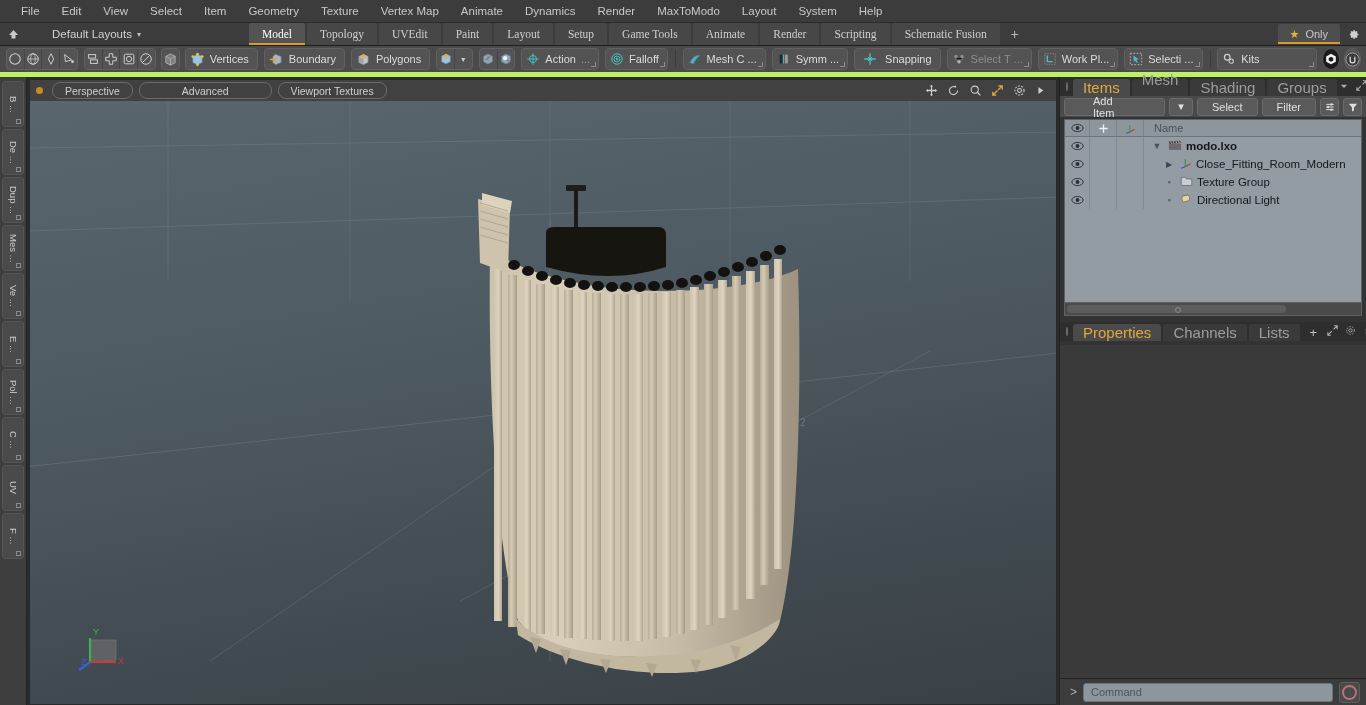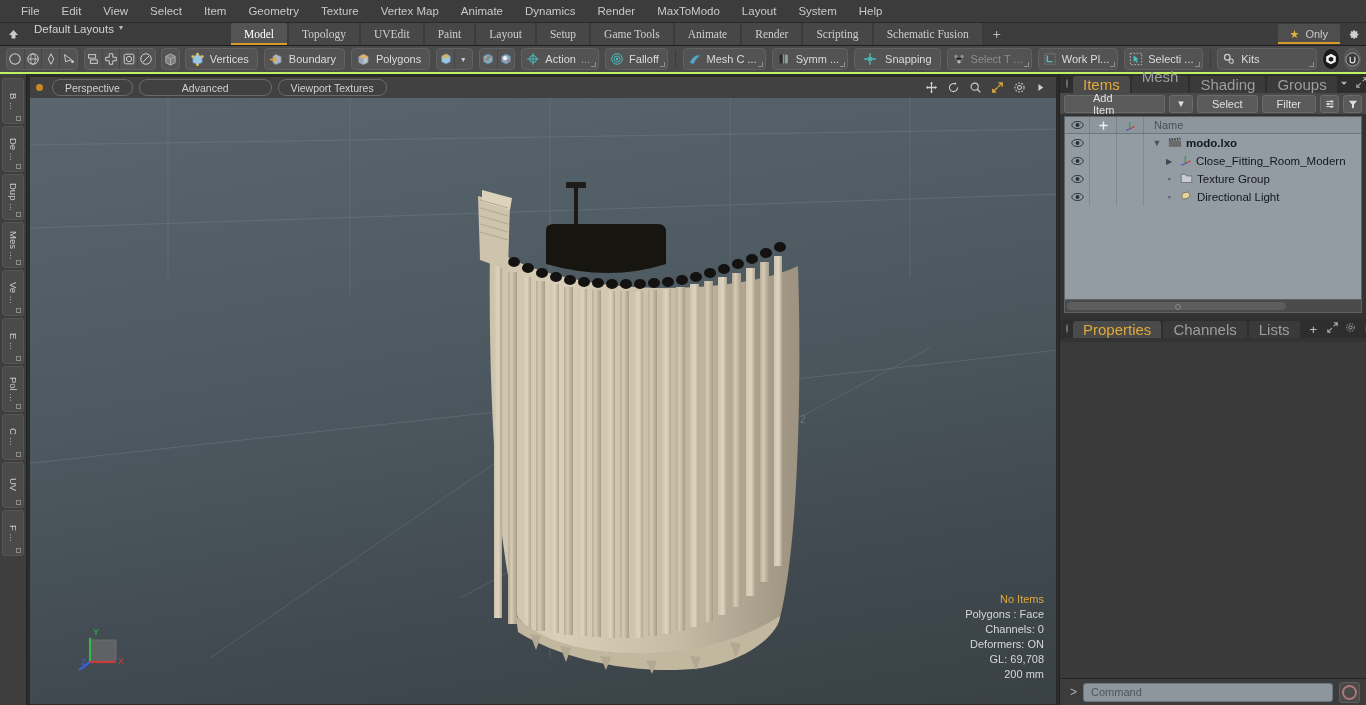--- a/index.html
+++ b/index.html
@@ -13,37 +13,37 @@
   .app{position:relative;width:1366px;height:705px;display:flex;flex-direction:column;background:#2e2e2e;}
 
   
   .menubar{height:22px;background:#3c3c3c;display:flex;align-items:center;padding-left:10px;flex:0 0 auto;
            border-bottom:1px solid #2a2a2a;}
   .menubar .mi{padding:0 11px;line-height:22px;font-size:11.5px;color:#c9c9c9;cursor:default;}
 
   
   .layoutbar{height:22px;background:#3c3c3c;display:flex;align-items:stretch;flex:0 0 auto;border-bottom:1px solid #1f1f1f;}
   .lb-home{width:26px;display:flex;align-items:center;justify-content:center;color:#b9b9b9;font-size:11px;}
-  .lb-layouts{display:flex;align-items:flex-start;padding:0 8px;font-size:11.5px;color:#d2d2d2;}
+  .lb-layouts{display:flex;align-items:center;padding:0 8px;font-size:11.5px;color:#d2d2d2;margin-left:18px;}
   .lb-layouts .caret{margin-left:5px;font-size:8px;color:#bdbdbd;}
   .lb-tabs{flex:1;display:flex;align-items:stretch;margin-left:100px;font-family:Liberation Serif, serif;}
   .lb-tab{padding:0 13px;display:flex;align-items:center;font-size:11.5px;color:#cfcfcf;
           background:#474747;margin-right:2px;border-radius:2px 2px 0 0;position:relative;}
   .lb-tab.active{background:#545454;color:#fff;}
   .lb-tab.active:after{content:"";position:absolute;left:0;right:0;bottom:0;height:2px;background:#d79b2a;}
   .lb-plus{width:26px;display:flex;align-items:center;justify-content:center;font-size:15px;color:#d8d8d8;}
   .lb-right{display:flex;align-items:stretch;margin-left:auto;}
   .lb-only{display:flex;align-items:center;gap:6px;padding:0 12px;background:#4e4e4e;position:relative;margin:1px 0;border-radius:2px;}
   .lb-only:after{content:"";position:absolute;left:0;right:0;bottom:0;height:2px;background:#d79b2a;}
   .lb-only .star{color:#e2b33c;font-size:11px;}
   .lb-gear{width:26px;display:flex;align-items:center;justify-content:center;}
 
   
   .toolbar{height:26px;background:#4a4a4a;display:flex;align-items:center;flex:0 0 auto;
-           border-bottom:2px solid #bef264;padding:0 3px;gap:0px;}
+           border-bottom:5px solid #bef264;padding:0 3px;gap:0px;}
   .tgroup{display:flex;align-items:center;background:#535353;border:1px solid #616161;border-radius:4px;
           height:20px;margin:0 3px;overflow:hidden;}
   .tbtn{width:22px;height:20px;display:flex;align-items:center;justify-content:center;border-right:1px solid #464646;}
   .tbtn:last-child{border-right:none;}
   .tlabel{display:flex;align-items:center;gap:5px;height:20px;padding:0 8px 0 4px;background:#535353;
           border:1px solid #616161;border-radius:4px;margin:0 3px;font-size:11px;color:#dcdcdc;white-space:nowrap;}
   .tlabel.dim{color:#8d8d8d;}
   .tlabel.plain{padding-left:8px;}
   .sep{width:1px;height:18px;background:#3c3c3c;margin:0 4px;}
   .tbtn-round{width:22px;height:20px;display:flex;align-items:center;justify-content:center;
@@ -580,28 +580,20 @@
           <g fill="#b3a892">
             <path d="M80 486 l6 16 5-14z"></path>
             <path d="M110 498 l6 16 5-14z"></path>
             <path d="M150 508 l6 14 5-13z"></path>
             <path d="M196 512 l6 14 5-13z"></path>
             <path d="M240 508 l6 14 5-13z"></path>
             <path d="M280 494 l6 16 5-14z"></path>
           </g>
         </svg>
 
-        <div class="vpinfo">
-          <div class="noitems">No Items</div>
-          <div>Polygons : Face</div>
-          <div>Channels: 0</div>
-          <div>Deformers: ON</div>
-          <div>GL: 69,708</div>
-          <div>200 mm</div>
-        </div>
 
         <svg class="axisgiz" viewBox="0 0 56 52">
           <path d="M14 40 L14 18 L40 18 L40 38 Z" fill="#6f6f6f" opacity=".65" stroke="#888" stroke-width=".8"></path>
           <line x1="14" y1="40" x2="14" y2="16" stroke="#3cb44a" stroke-width="2.2"></line>
           <line x1="14" y1="40" x2="40" y2="40" stroke="#cc3b3b" stroke-width="2.2"></line>
           <line x1="14" y1="40" x2="3" y2="48" stroke="#3b5fd4" stroke-width="2.2"></line>
           <text x="17" y="13" fill="#3cb44a" font-size="9" font-family="Liberation Sans, sans-serif">Y</text>
           <text x="42" y="42" fill="#cc3b3b" font-size="9" font-family="Liberation Sans, sans-serif">X</text>
           <text x="5" y="43" fill="#3b5fd4" font-size="9" font-family="Liberation Sans, sans-serif">Z</text>
         </svg>

